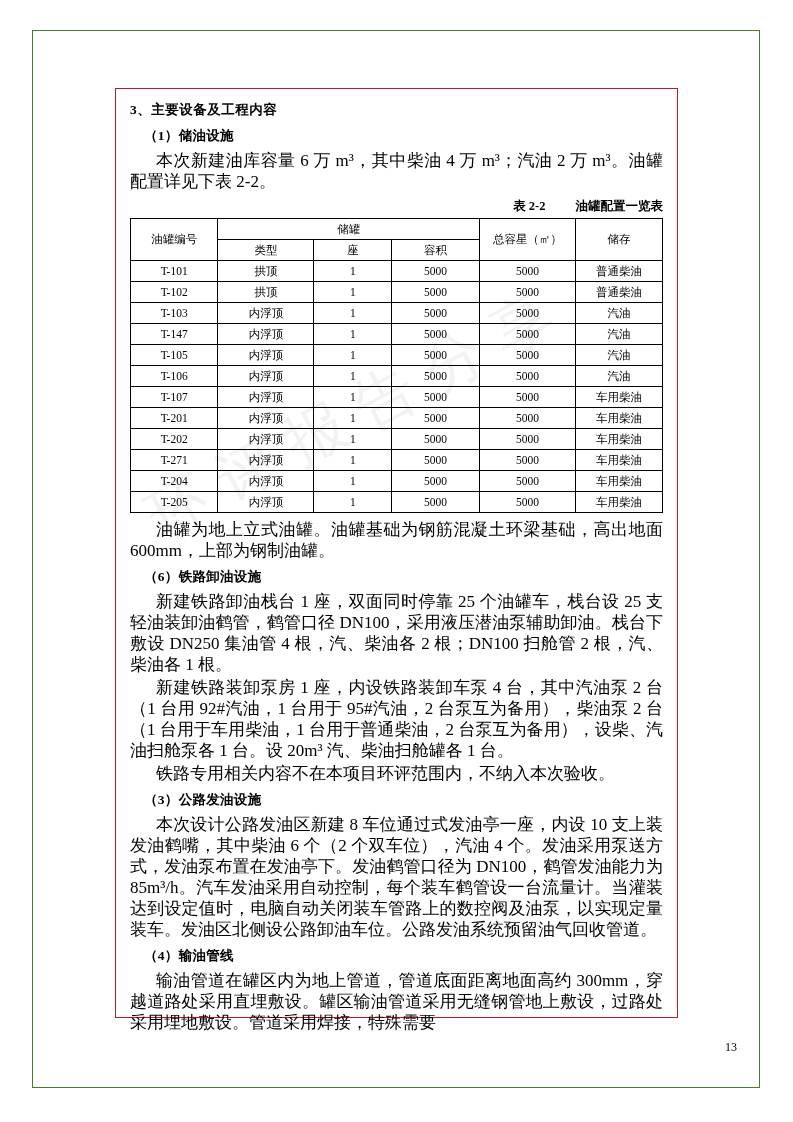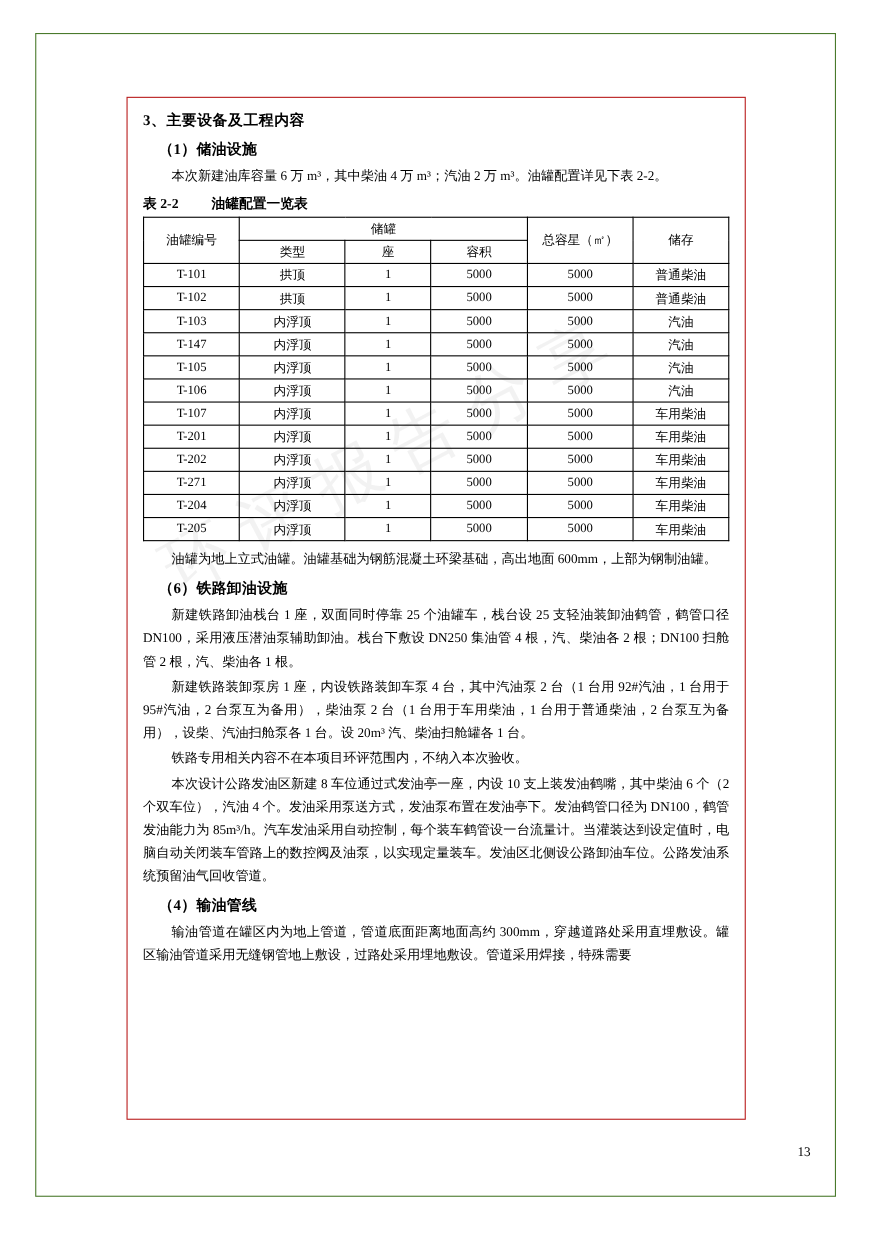--- a/index.html
+++ b/index.html
@@ -65,28 +65,28 @@
     margin: 2px 0 8px 0;
     letter-spacing: 0.5px;
   }
   .sub-title {
     font-size: 13.5px;
     font-weight: bold;
     margin: 7px 0 5px 14px;
     letter-spacing: 0.3px;
   }
   p.para {
-    font-size: 12px;
+    font-size: 17px;
     line-height: 21px;
     margin: 0 0 2px 0;
     text-indent: 26px;
     text-align: justify;
   }
   .tbl-caption {
-    text-align: left;
+    text-align: right;
     font-size: 12.5px;
     font-weight: bold;
     margin: 6px 0 3px 0;
   }
   .tbl-caption .cap-num { margin-right: 30px; }
   table.tank {
     border-collapse: collapse;
     width: 100%;
     font-size: 11.5px;
     margin-bottom: 6px;
@@ -249,20 +249,21 @@
         </tbody>
       </table>
 
       <p class="para zh">油罐为地上立式油罐。油罐基础为钢筋混凝土环梁基础，高出地面 600mm，上部为钢制油罐。</p>
 
       <div class="sub-title zh">（6）铁路卸油设施</div>
       <p class="para zh">新建铁路卸油栈台 1 座，双面同时停靠 25 个油罐车，栈台设 25 支轻油装卸油鹤管，鹤管口径 DN100，采用液压潜油泵辅助卸油。栈台下敷设 DN250 集油管 4 根，汽、柴油各 2 根；DN100 扫舱管 2 根，汽、柴油各 1 根。</p>
       <p class="para zh">新建铁路装卸泵房 1 座，内设铁路装卸车泵 4 台，其中汽油泵 2 台（1 台用 92#汽油，1 台用于 95#汽油，2 台泵互为备用），柴油泵 2 台（1 台用于车用柴油，1 台用于普通柴油，2 台泵互为备用），设柴、汽油扫舱泵各 1 台。设 20m³ 汽、柴油扫舱罐各 1 台。</p>
       <p class="para zh">铁路专用相关内容不在本项目环评范围内，不纳入本次验收。</p>
 
+      <div class="sub-title zh">（3）公路发油设施</div>
       <p class="para zh">本次设计公路发油区新建 8 车位通过式发油亭一座，内设 10 支上装发油鹤嘴，其中柴油 6 个（2 个双车位），汽油 4 个。发油采用泵送方式，发油泵布置在发油亭下。发油鹤管口径为 DN100，鹤管发油能力为 85m³/h。汽车发油采用自动控制，每个装车鹤管设一台流量计。当灌装达到设定值时，电脑自动关闭装车管路上的数控阀及油泵，以实现定量装车。发油区北侧设公路卸油车位。公路发油系统预留油气回收管道。</p>
 
       <div class="sub-title zh">（4）输油管线</div>
       <p class="para zh">输油管道在罐区内为地上管道，管道底面距离地面高约 300mm，穿越道路处采用直埋敷设。罐区输油管道采用无缝钢管地上敷设，过路处采用埋地敷设。管道采用焊接，特殊需要</p>
 
     </div>
   </div>
 
   <div class="page-num">13</div>
 

